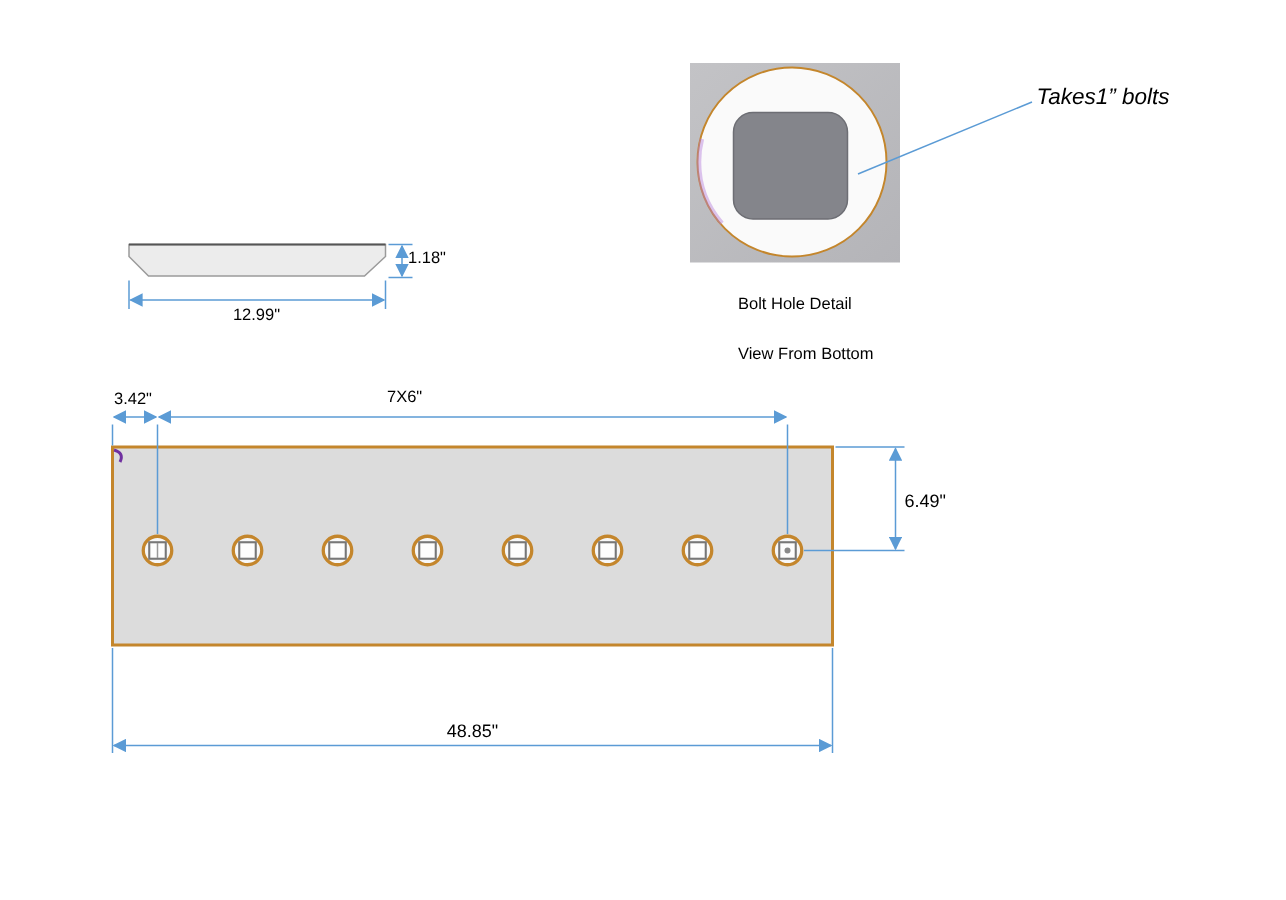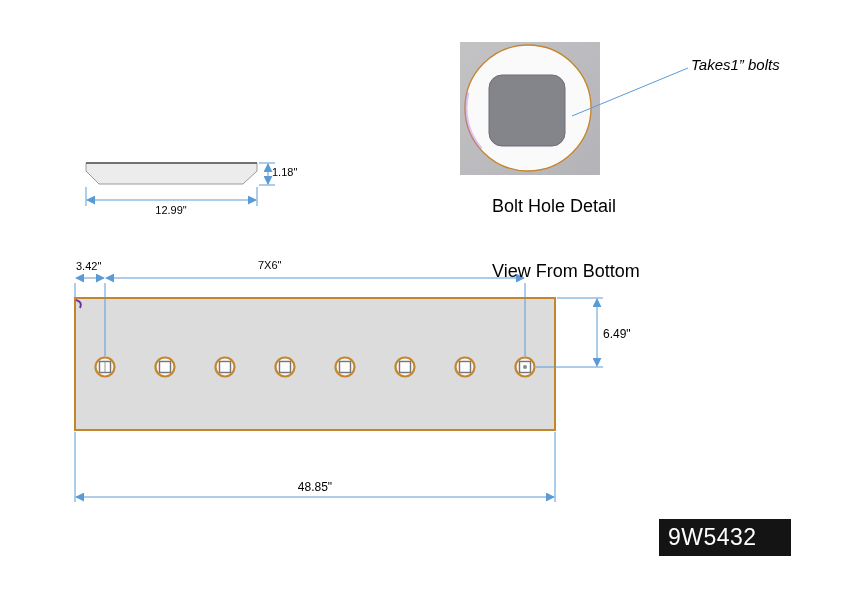--- a/index.html
+++ b/index.html
@@ -12,21 +12,21 @@
   }
   .drawing-svg{position:absolute;left:0;top:0;}
   .label{
     position:absolute;
     color:#000;
     white-space:nowrap;
     line-height:1.1;
   }
   .dim-label{font-size:11px;}
   .dim-label-md{font-size:12px;}
-  .detail-text{font-size:18px;}
+  .detail-text{font-size:11px;}
   .note-text{font-size:15px;font-style:italic;}
   .center{text-align:center;}
   .part-box{
     position:absolute;
     left:659px;top:519px;
     width:132px;height:37px;
     background:#141414;
     display:flex;align-items:center;
     padding-left:9px;box-sizing:border-box;
   }
@@ -134,27 +134,24 @@
   </svg>
 
   <div class="label dim-label" style="left:272px;top:166px;">1.18"</div>
 
   <div class="label dim-label center" style="left:131px;top:204px;width:80px;">12.99"</div>
 
   <div class="label note-text" style="left:691px;top:57px;">Takes1”  bolts</div>
 
   <div class="label detail-text" style="left:492px;top:197px;">Bolt Hole Detail</div>
 
-  <div class="label detail-text" style="left:492px;top:230px;margin-top:32px;">View From Bottom</div>
+  <div class="label detail-text" style="left:492px;top:230px;">View From Bottom</div>
 
   <div class="label dim-label" style="left:76px;top:260px;">3.42"</div>
 
   <div class="label dim-label" style="left:258px;top:259px;">7X6"</div>
 
   <div class="label dim-label-md" style="left:603px;top:328px;">6.49"</div>
 
   <div class="label dim-label-md center" style="left:265px;top:481px;width:100px;">48.85"</div>
 
-  <div class="part-box">
-    <span>9W5432</span>
-  </div>
 
 </div>
 
 </body></html>

